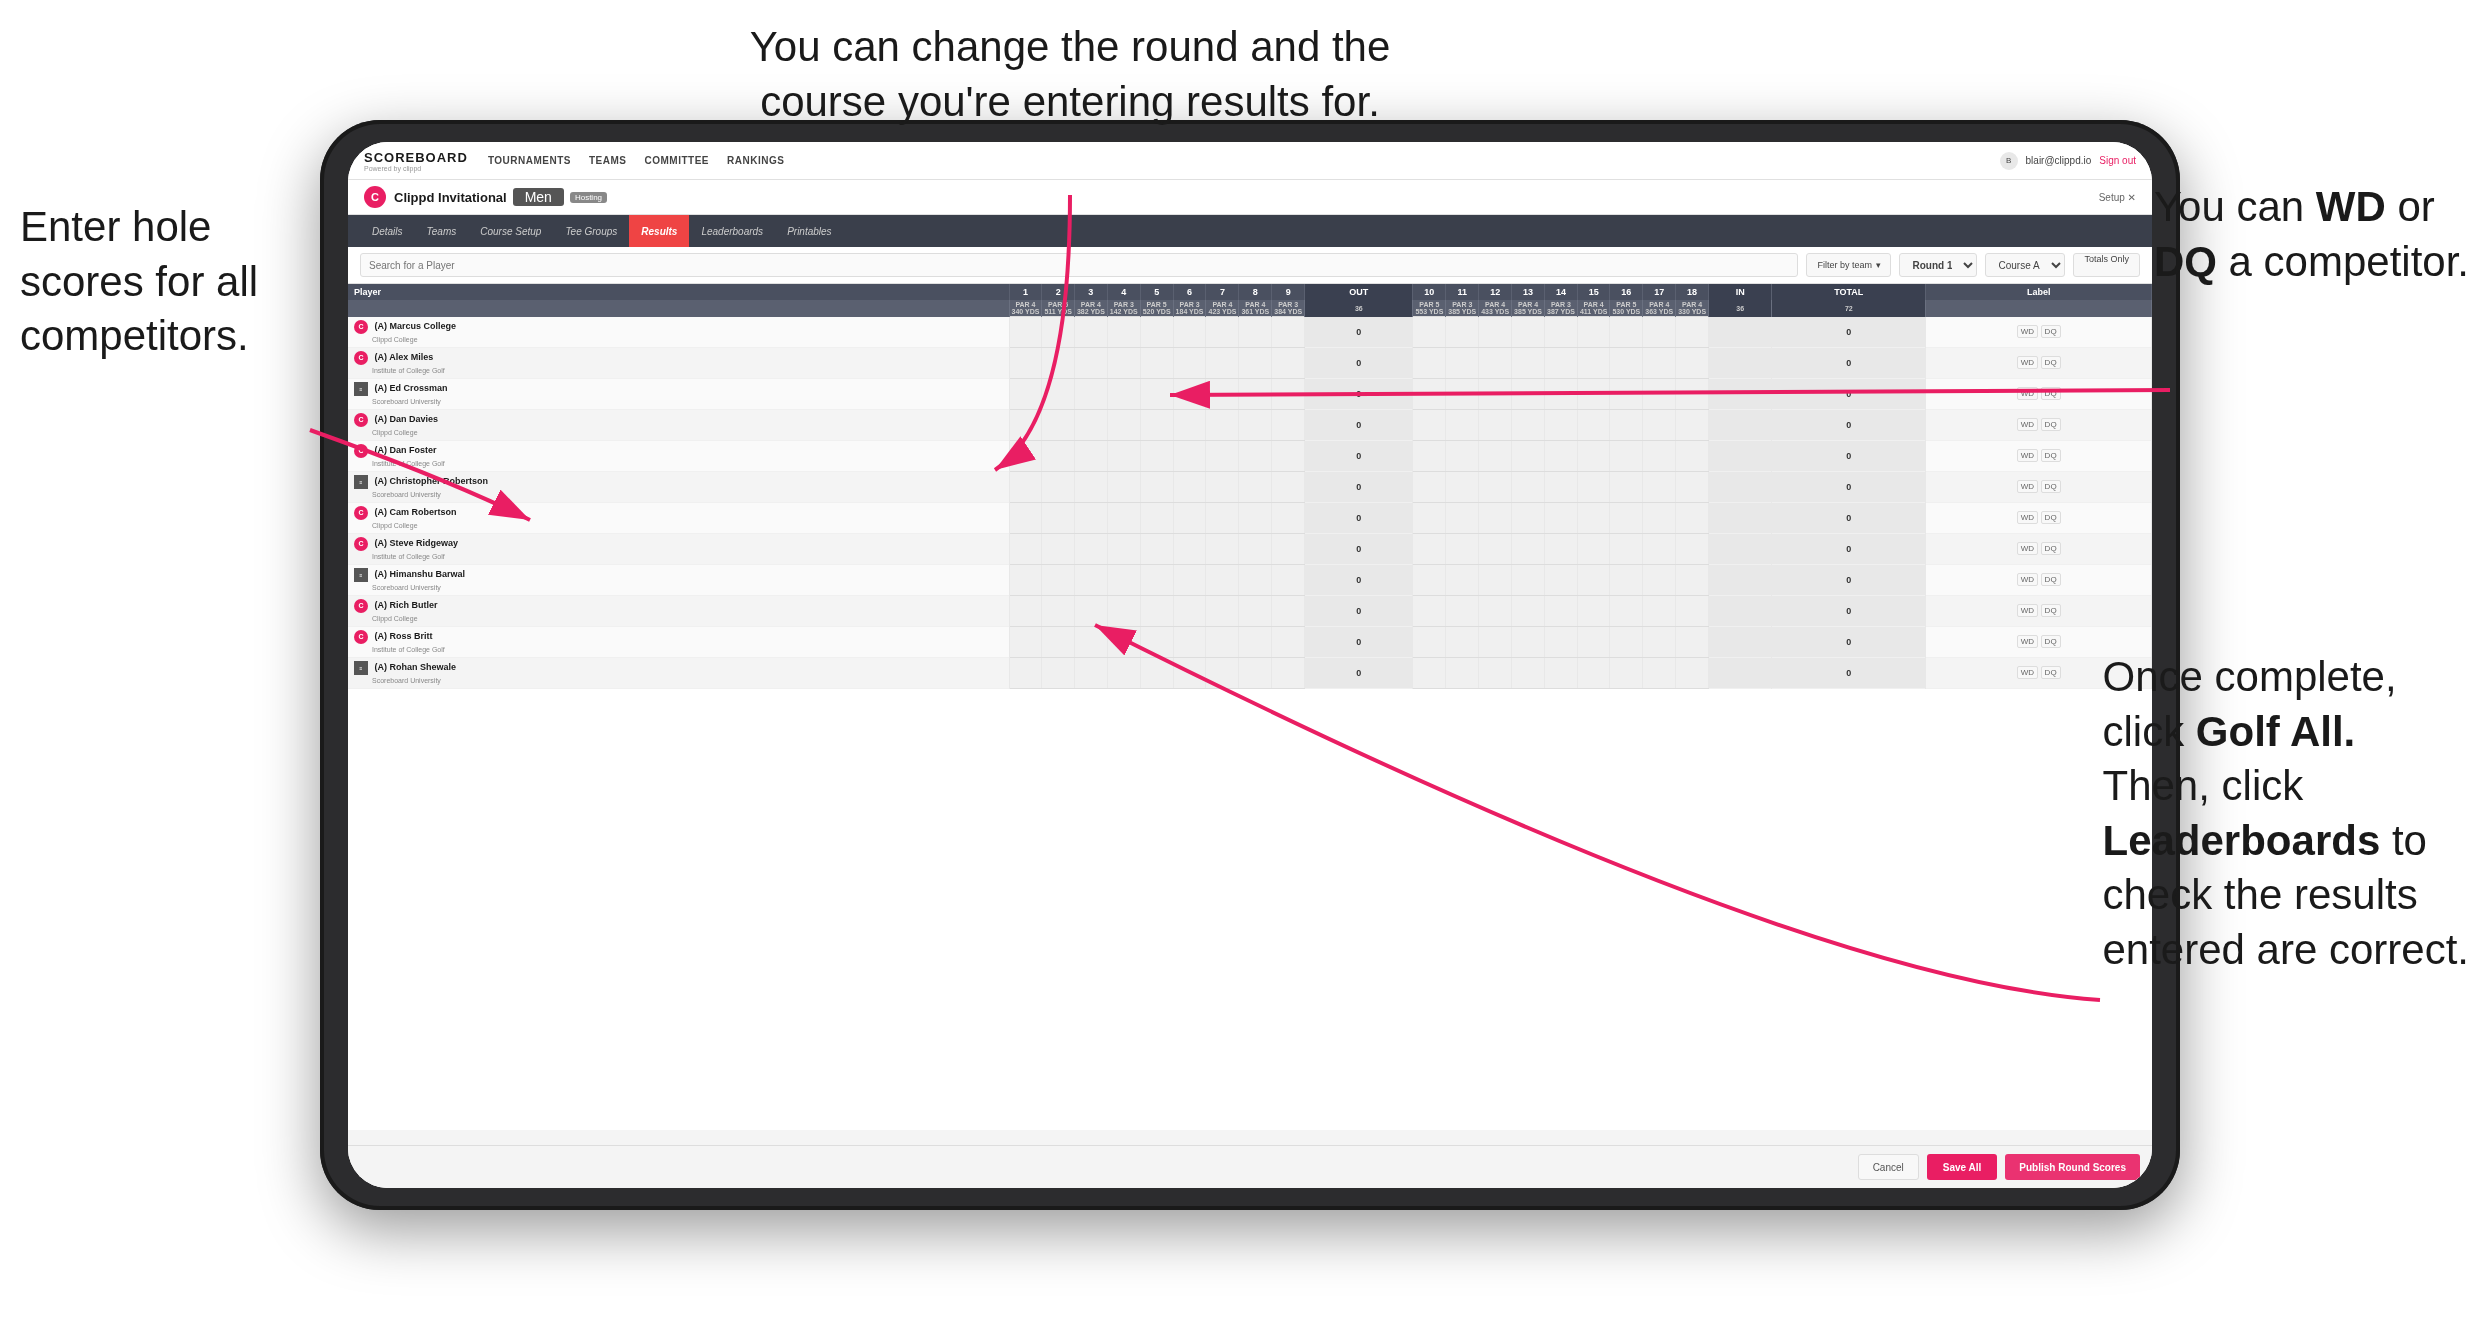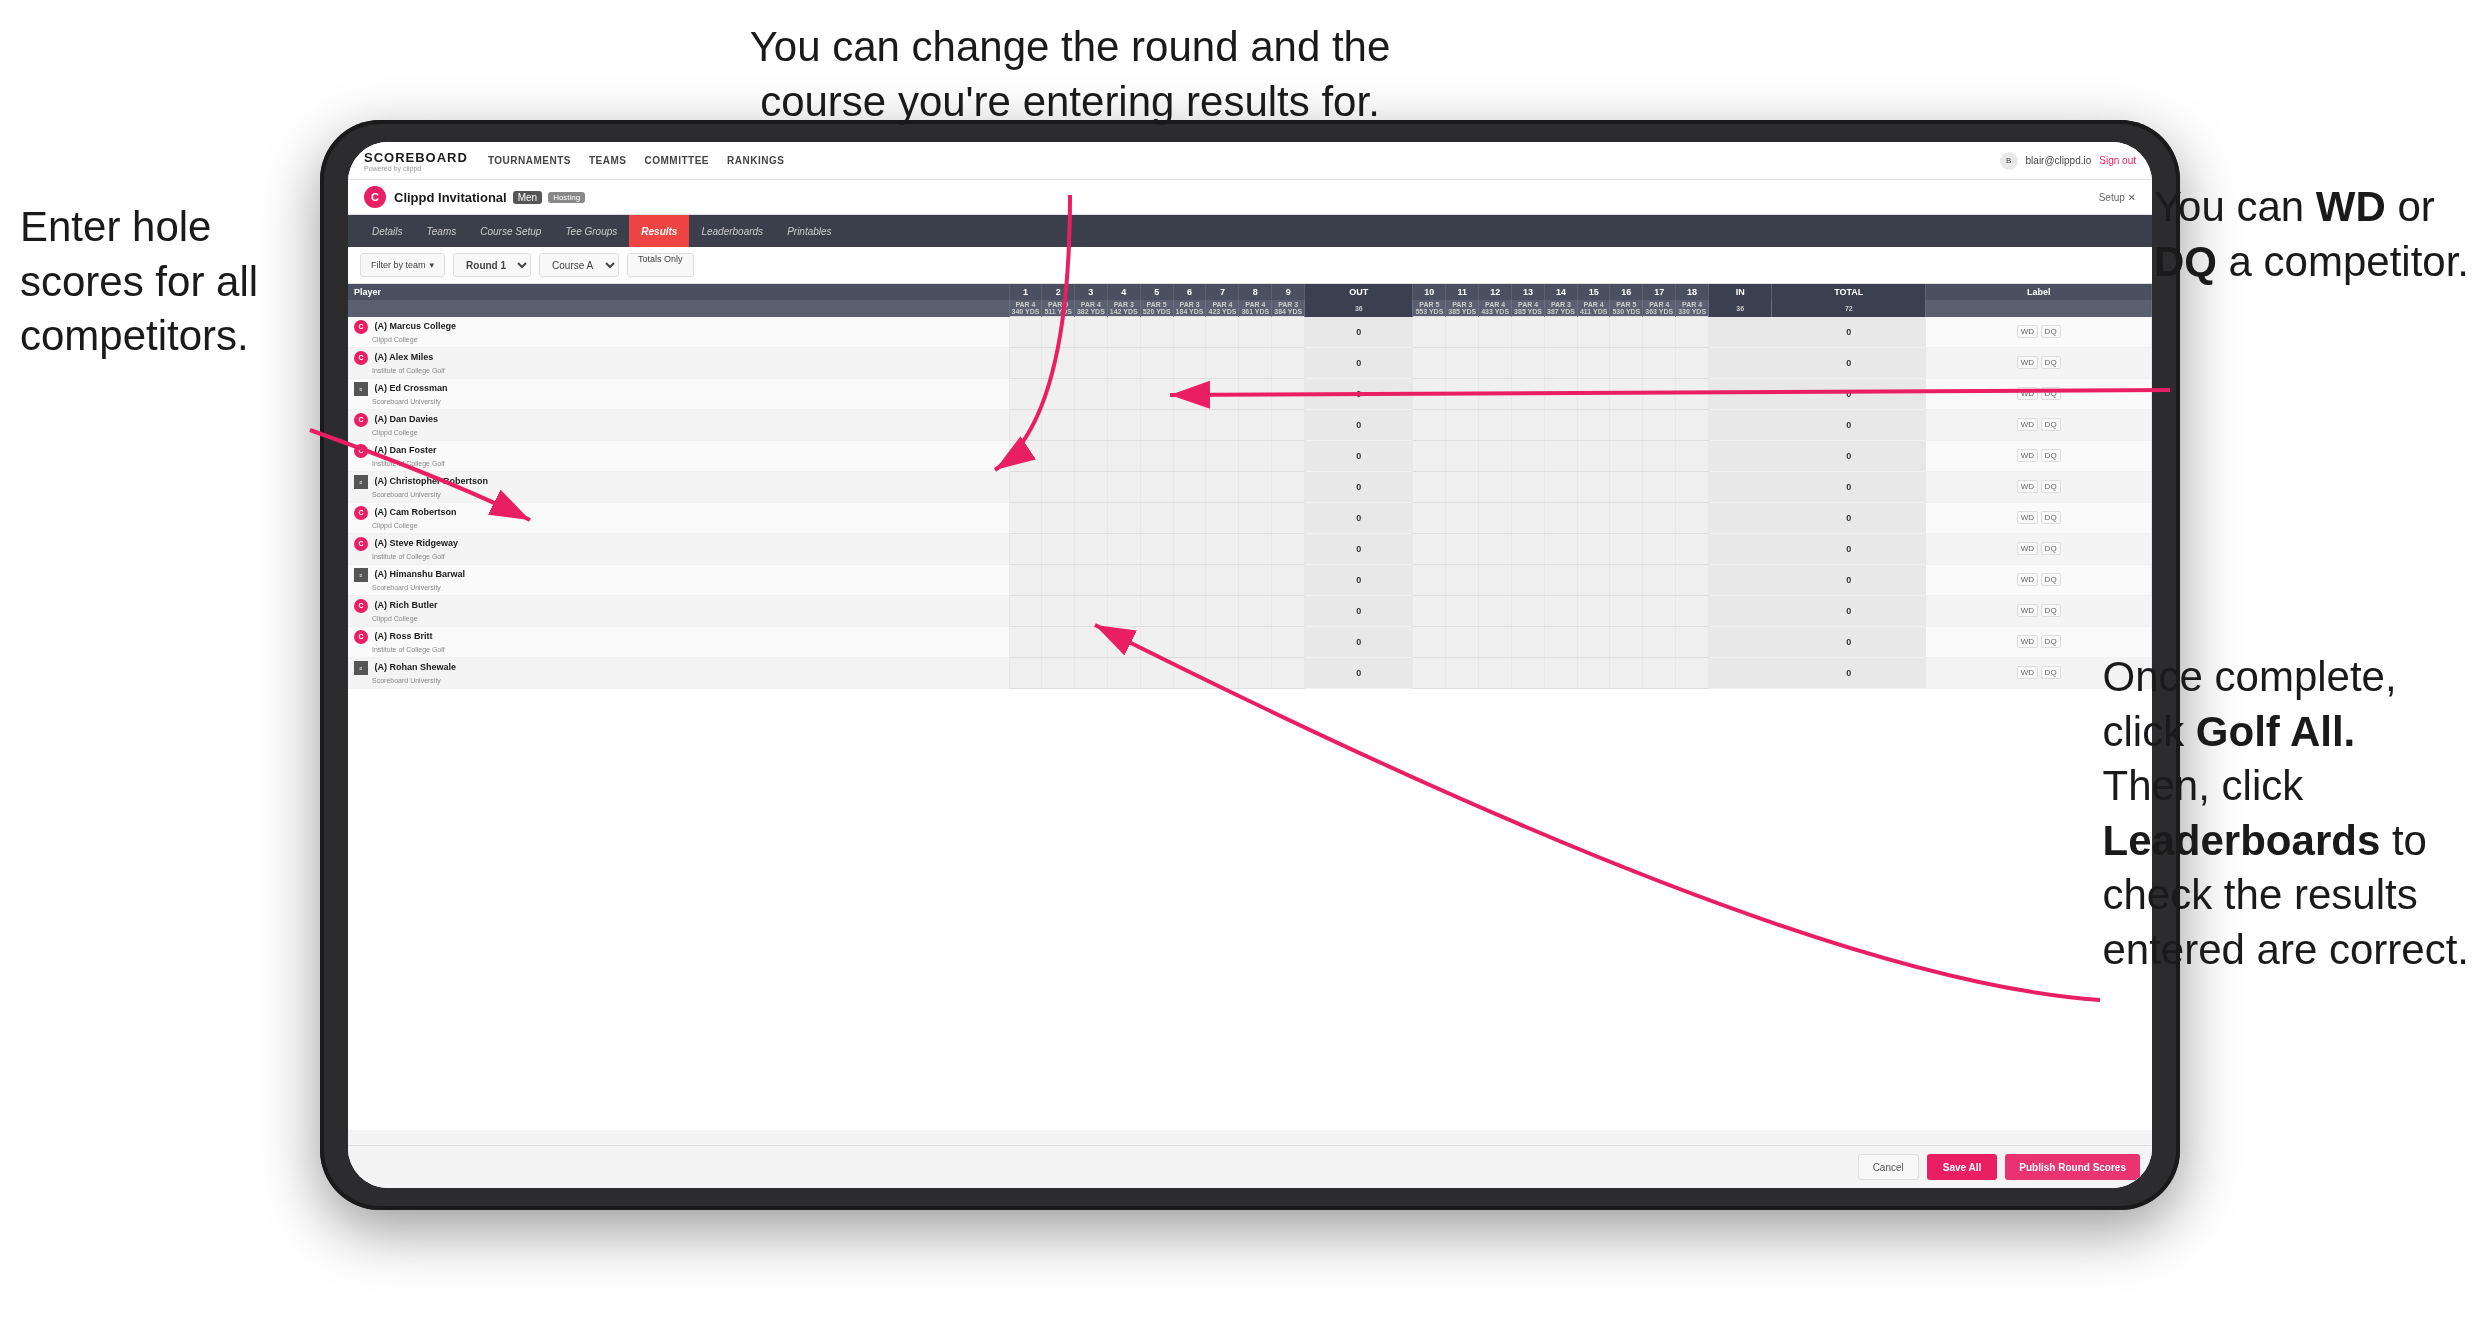--- a/index.html
+++ b/index.html
@@ -122,22 +122,22 @@
       font-weight: 900;
     }
     .tournament-title {
       font-size: 13px;
       font-weight: 700;
       color: #1a1a1a;
     }
     .tournament-badge {
       background: #555;
       color: white;
-      font-size: 10px;
-      padding: 1px 5px;
+      font-size: 14px;
+      padding: 1px 12px;
       border-radius: 3px;
       margin-left: 6px;
     }
     .hosting-badge {
       background: #888;
       color: white;
       font-size: 8px;
       padding: 1px 5px;
       border-radius: 3px;
       margin-left: 6px;
@@ -486,20 +486,21 @@
         <div class="tab-item">Details</div>
         <div class="tab-item">Teams</div>
         <div class="tab-item">Course Setup</div>
         <div class="tab-item">Tee Groups</div>
         <div class="tab-item active">Results</div>
         <div class="tab-item">Leaderboards</div>
         <div class="tab-item">Printables</div>
       </div>
 
       <div class="filter-bar">
+        <input class="search-input" type="text" placeholder="Search for a Player" style="">
         <div class="filter-btn">
           <span>Filter by team</span>
           <span>▾</span>
         </div>
         <select class="round-select">
           <option>Round 1</option>
           <option>Round 2</option>
           <option>Round 3</option>
           <option>Round 4</option>
         </select>

